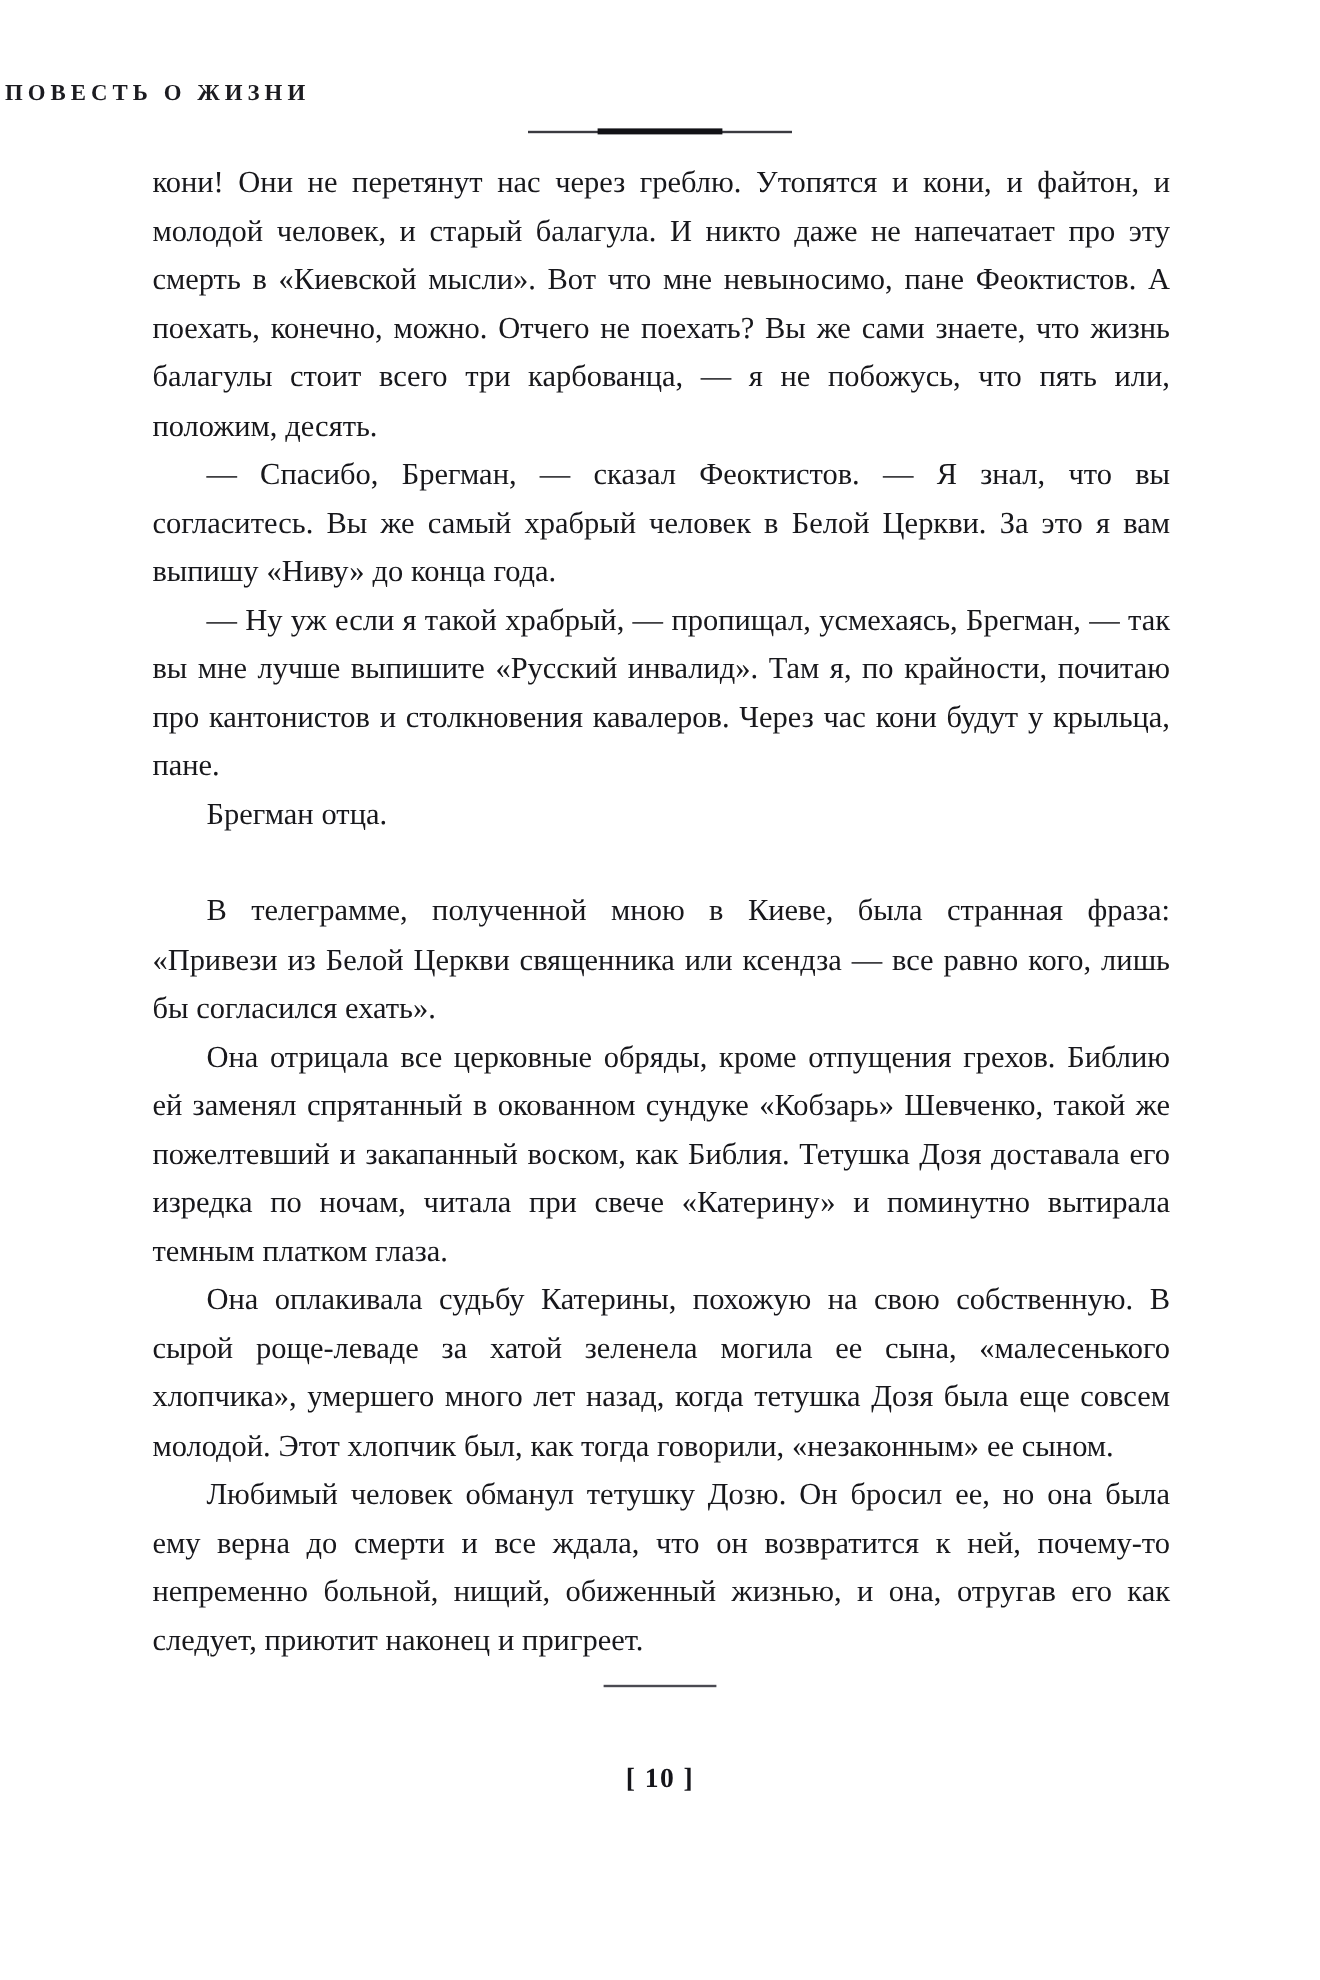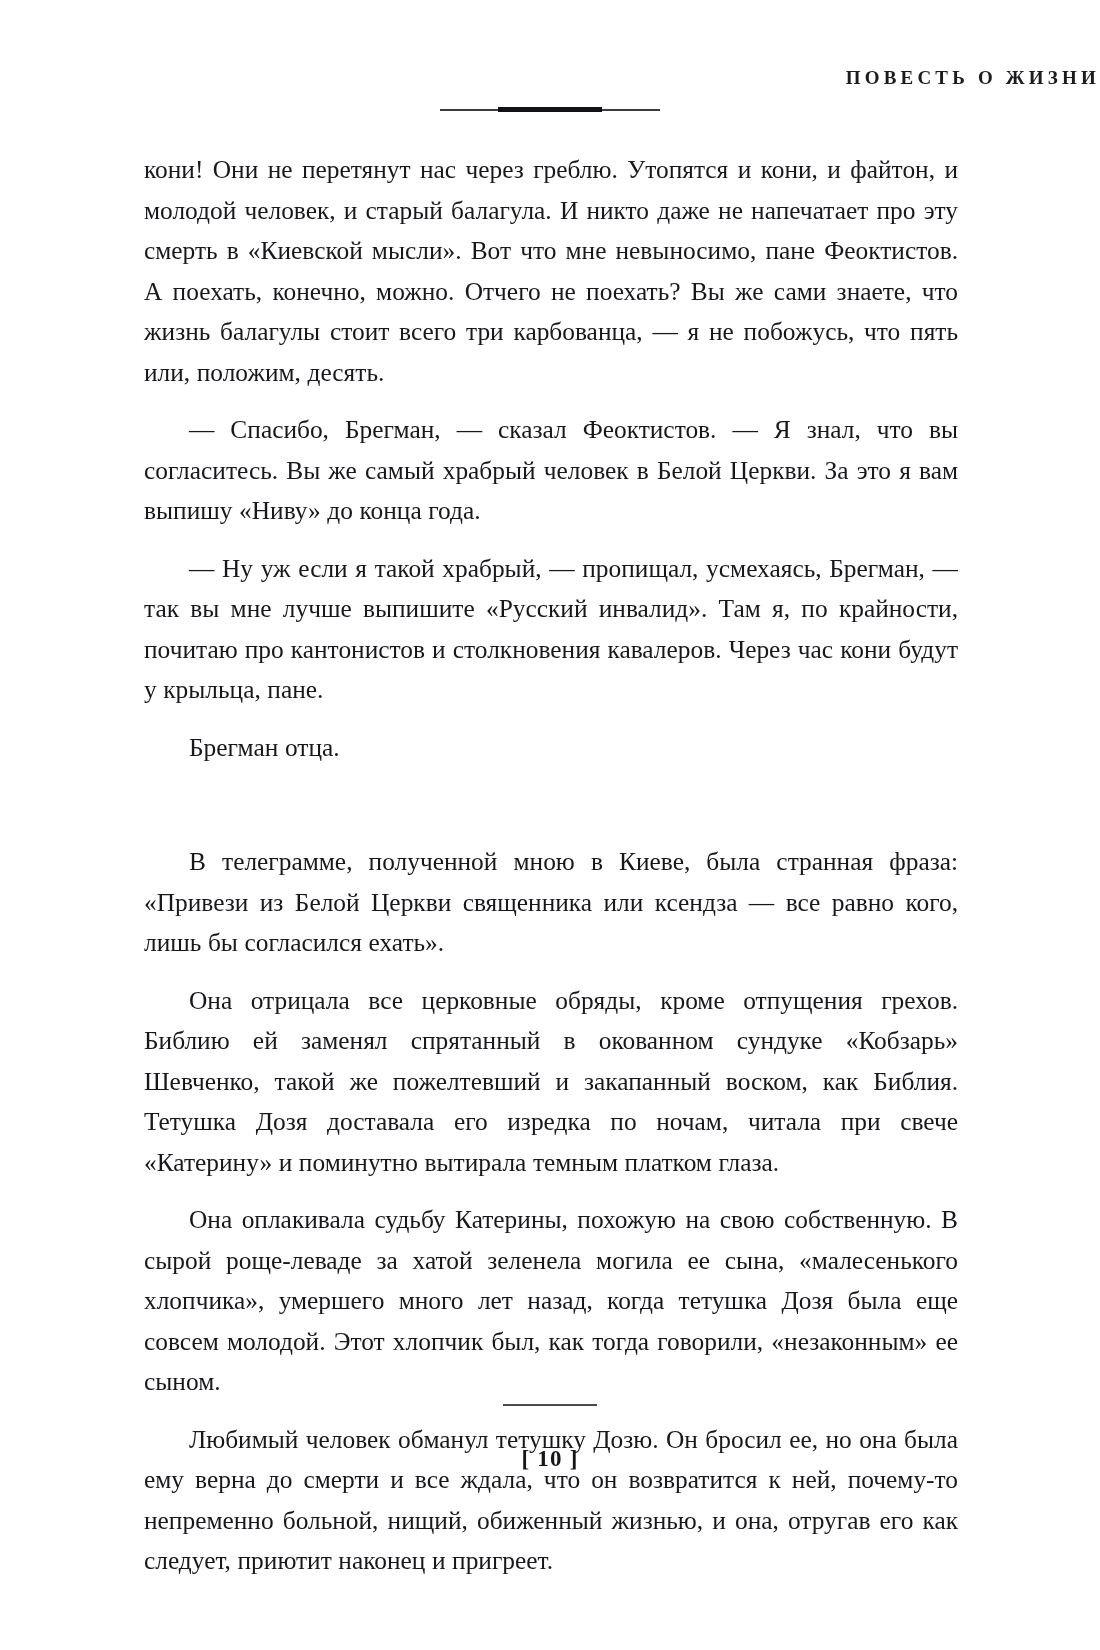--- a/index.html
+++ b/index.html
@@ -20,21 +20,21 @@
     font-family: "Liberation Serif", "DejaVu Serif", serif;
     color: #18181c;
   }
 
   
   .running-head-block {
     position: absolute;
     top: 68px;
     left: 0;
     width: 1100px;
-    text-align: right;
+    text-align: left;
   }
 
   .running-head {
     font-family: "Liberation Serif", "DejaVu Serif", serif;
     font-size: 19px;
     font-weight: 700;
     letter-spacing: 4.2px;
     text-transform: uppercase;
     color: #1b1b20;
     line-height: 1.1;
@@ -69,21 +69,21 @@
 
   
   .textblock {
     position: absolute;
     top: 132px;
     left: 127px;
     width: 848px;
   }
 
   p.para {
-    margin: 17px;
+    margin: 0;
     padding: 0;
     font-size: 25.4px;
     line-height: 40.5px;
     text-align: justify;
     text-justify: inter-word;
     text-indent: 45px;
     hyphens: manual;
     word-spacing: 0.2px;
   }
 
@@ -106,21 +106,21 @@
   }
 
   .footer-rule {
     width: 94px;
     height: 2px;
     background: #4a4a52;
     margin: 0 auto;
   }
 
   .folio {
-    margin-top: 41px;
+    margin-top: 64px;
     font-size: 23px;
     font-weight: 700;
     letter-spacing: 1.2px;
     color: #15151a;
     line-height: 1;
   }
 </style>
 </head>
 <body>
 

